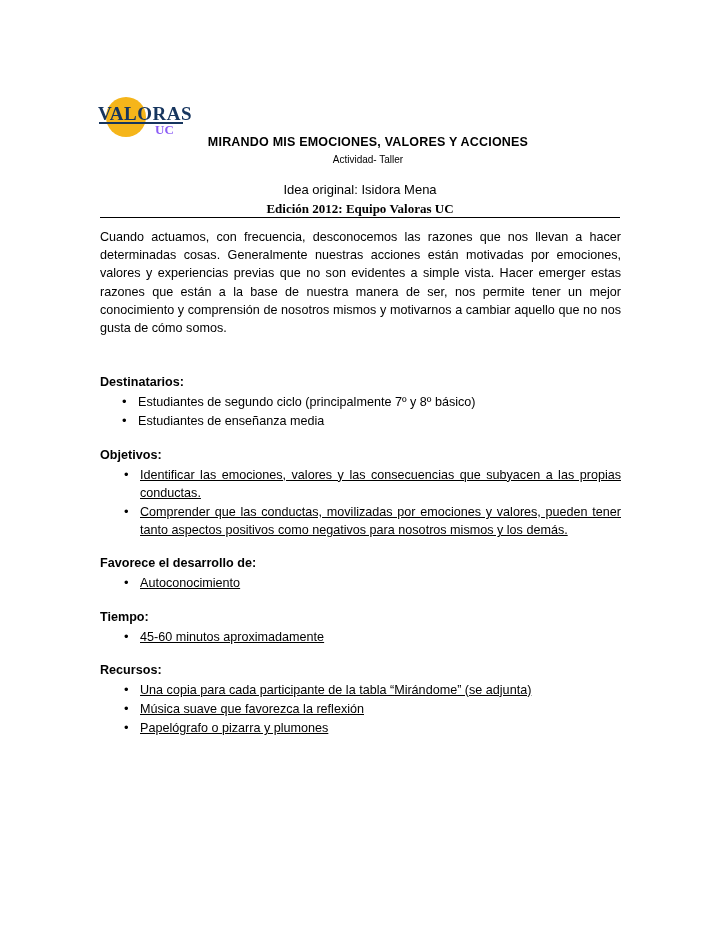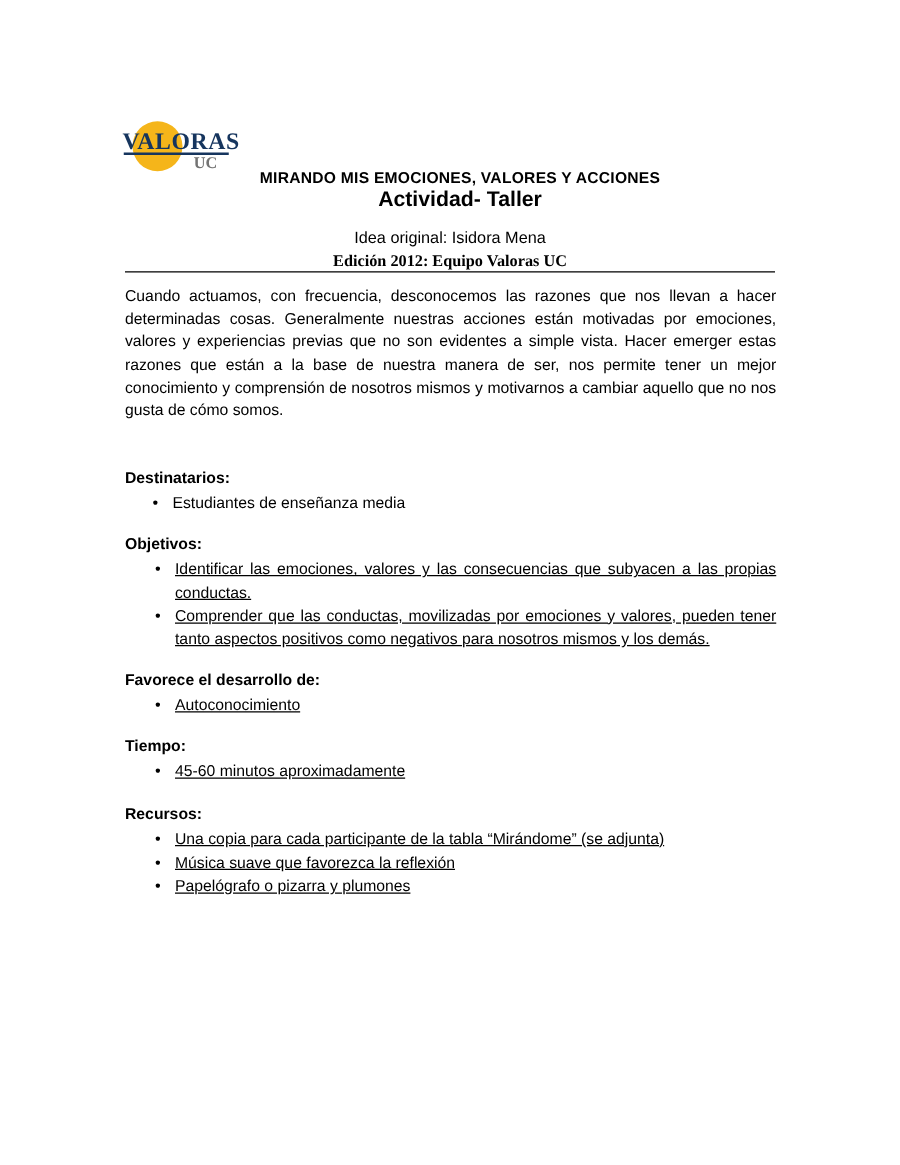--- a/index.html
+++ b/index.html
@@ -50,21 +50,21 @@
     letter-spacing: 0.5px;
     color: #16355e;
     font-weight: bold;
   }
   .logo-uc {
     position: absolute;
     left: 57px;
     top: 27px;
     font-family: "Liberation Serif", serif;
     font-size: 13px;
-    color: #737373;
+    color: #8b5cf6;
     font-weight: bold;
   }
   .logo-underline {
     position: absolute;
     left: 1px;
     top: 27px;
     width: 84px;
     height: 2px;
     background: #16355e;
   }
@@ -77,22 +77,22 @@
     width: 520px;
     text-align: center;
   }
   .doc-title {
     font-size: 12.5px;
     font-weight: bold;
     letter-spacing: 0.2px;
     line-height: 17px;
   }
   .doc-subtitle {
-    font-size: 17px;
-    font-weight: bold;
+    font-size: 10px;
+    font-weight: normal;
     line-height: 17px;
   }
 
   
   .credits {
     position: absolute;
     left: 100px;
     top: 180px;
     width: 520px;
     text-align: center;
@@ -181,20 +181,21 @@
   <div class="rule"></div>
 
   <div class="content">
 
     <p class="para">Cuando actuamos, con frecuencia, desconocemos las razones que nos llevan a hacer determinadas cosas. Generalmente nuestras acciones están motivadas por emociones, valores y experiencias previas que no son evidentes a simple vista. Hacer emerger estas razones que están a la base de nuestra manera de ser, nos permite tener un mejor conocimiento y comprensión de nosotros mismos y motivarnos a cambiar aquello que no nos gusta de cómo somos.</p>
     <div class="gap"></div>
     <div class="gap"></div>
 
     <h2 class="section">Destinatarios:</h2>
     <ul class="bullets">
+      <li>Estudiantes de segundo ciclo (principalmente 7º y 8º básico)</li>
       <li>Estudiantes de enseñanza media</li>
     </ul>
     <div class="gap-sm"></div>
 
     <h2 class="section">Objetivos:</h2>
     <ul class="bullets indent-more">
       <li>Identificar las emociones, valores y las consecuencias que subyacen a las propias conductas.</li>
       <li>Comprender que las conductas, movilizadas por emociones y valores, pueden tener tanto aspectos positivos como negativos para nosotros mismos y los demás.</li>
     </ul>
     <div class="gap-sm"></div>

